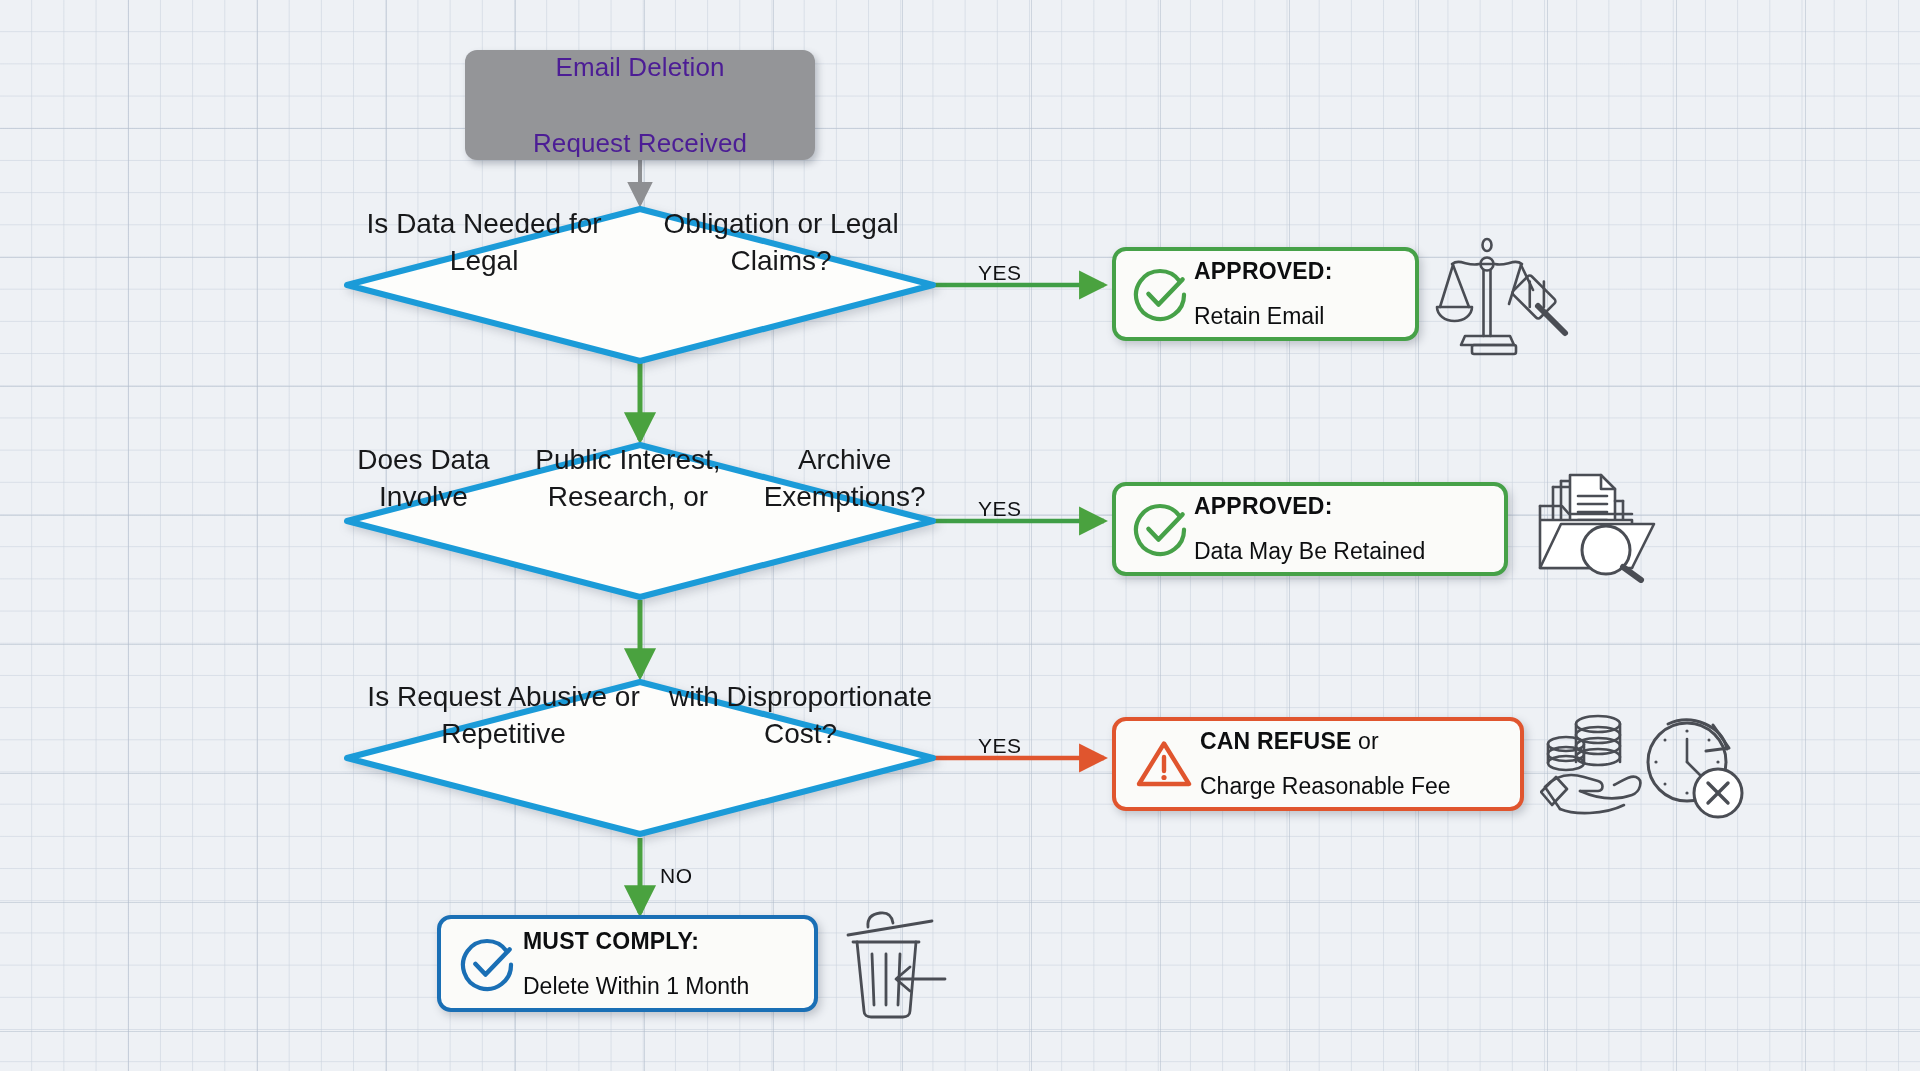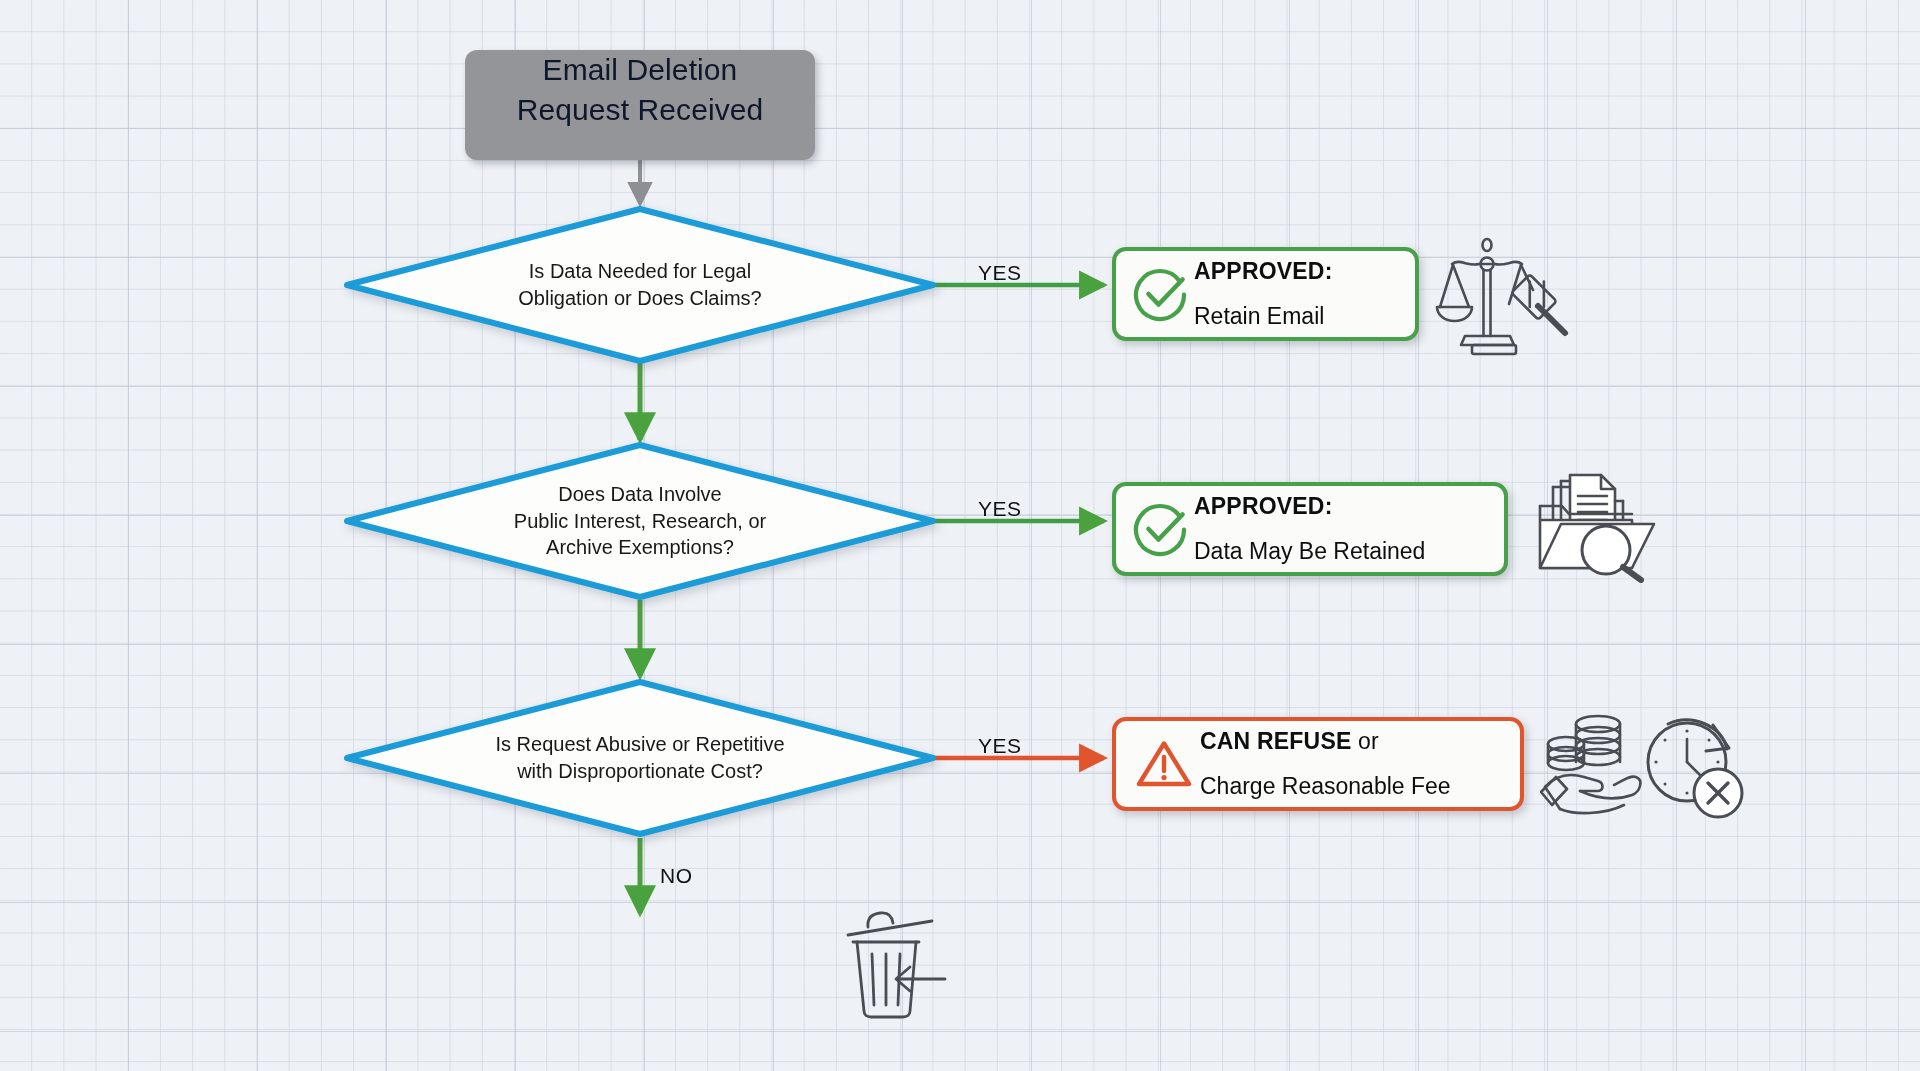--- a/index.html
+++ b/index.html
@@ -37,53 +37,52 @@
     width: 1920px;
     height: 1071px;
     pointer-events: none;
   }
 
   
   .start-node {
     position: absolute;
     box-sizing: border-box;
     background: #949598;
-    color: #0f172a;
+    color: #4c1d95;
     border-radius: 12px;
     display: flex;
     flex-direction: column;
     align-items: center;
-    justify-content: flex-start;
+    justify-content: space-between;
     box-shadow: 3px 4px 7px rgba(60,70,85,0.30);
-    font-size: 30px;
+    font-size: 26px;
     line-height: 1.32;
     letter-spacing: 0.1px;
     text-align: center;
   }
 
   
   .diamond-wrap {
     position: absolute;
   }
   .diamond-wrap svg.dshape {
     position: absolute;
     left: 0; top: 0;
     overflow: visible;
   }
   .diamond-text {
     position: absolute;
     left: 0; top: 0;
     width: 100%;
     height: 100%;
     display: flex;
-    flex-direction: column;
-    align-items: center;
+    flex-direction: row;
     justify-content: center;
     text-align: center;
-    font-size: 20px;
+    font-size: 28px;
     line-height: 1.33;
     color: #17181a;
     pointer-events: none;
   }
 
   
   .outcome {
     position: absolute;
     box-sizing: border-box;
     background: #fbfbf9;
@@ -179,21 +178,21 @@
     <span>Email Deletion</span>
     <span>Request Received</span>
   </div>
 
   <div class="diamond-wrap" style="left:343px; top:205px; width:594px; height:160px;">
     <svg class="dshape" width="594" height="160" viewBox="0 0 594 160">
       <polygon points="297,4 590,80 297,156 4,80" fill="#fdfdfb" stroke="#1b9bd8" stroke-width="6" stroke-linejoin="round" style="filter: drop-shadow(3px 4px 5px rgba(60,70,85,0.22));"></polygon>
     </svg>
     <div class="diamond-text">
       <span>Is Data Needed for Legal</span>
-      <span>Obligation or Does Claims?</span>
+      <span>Obligation or Legal Claims?</span>
     </div>
   </div>
 
   <div class="diamond-wrap" style="left:343px; top:678px; width:594px; height:160px;">
     <svg class="dshape" width="594" height="160" viewBox="0 0 594 160">
       <polygon points="297,4 590,80 297,156 4,80" fill="#fdfdfb" stroke="#1b9bd8" stroke-width="6" stroke-linejoin="round" style="filter: drop-shadow(3px 4px 5px rgba(60,70,85,0.22));"></polygon>
     </svg>
     <div class="diamond-text">
       <span>Is Request Abusive or Repetitive</span>
       <span>with Disproportionate Cost?</span>
@@ -255,20 +254,34 @@
       </svg>
     </div>
     <div class="otext">
       <div class="line1">
         <span>CAN REFUSE</span><span class="soft"> or</span>
       </div>
       <div class="line2">Charge Reasonable Fee</div>
     </div>
   </div>
 
+  <div class="outcome blue" style="left:437px; top:915px; width:381px; height:97px; padding:0 16px 0 12px;">
+    <div class="oicon" style="width:70px;">
+      <svg width="58" height="58" viewBox="0 0 58 58">
+        <path d="M47.5,16 A24,24 0 1 0 52,29.5" fill="none" stroke="#1a6fb5" stroke-width="4.2" stroke-linecap="round"></path>
+        <path d="M16.5,29 L26.5,39.5 L50.5,14.5" fill="none" stroke="#1a6fb5" stroke-width="4.6" stroke-linecap="round" stroke-linejoin="round"></path>
+      </svg>
+    </div>
+    <div class="otext">
+      <div class="line1">
+        <span>MUST COMPLY:</span><span class="soft"></span>
+      </div>
+      <div class="line2">Delete Within 1 Month</div>
+    </div>
+  </div>
 
   <div class="deco" style="left:1432px; top:232px; width:150px; height:125px;">
     <svg width="150" height="125" viewBox="0 0 150 125" fill="none" stroke="#4a4d54" stroke-width="2.6" stroke-linecap="round" stroke-linejoin="round">
 
       <ellipse cx="55" cy="13" rx="4.5" ry="6"></ellipse>
 
       <path d="M20,32 C28,26 36,35 47,32 L63,32 C74,35 82,26 90,32"></path>
 
       <circle cx="55" cy="32" r="6.5"></circle>
 

